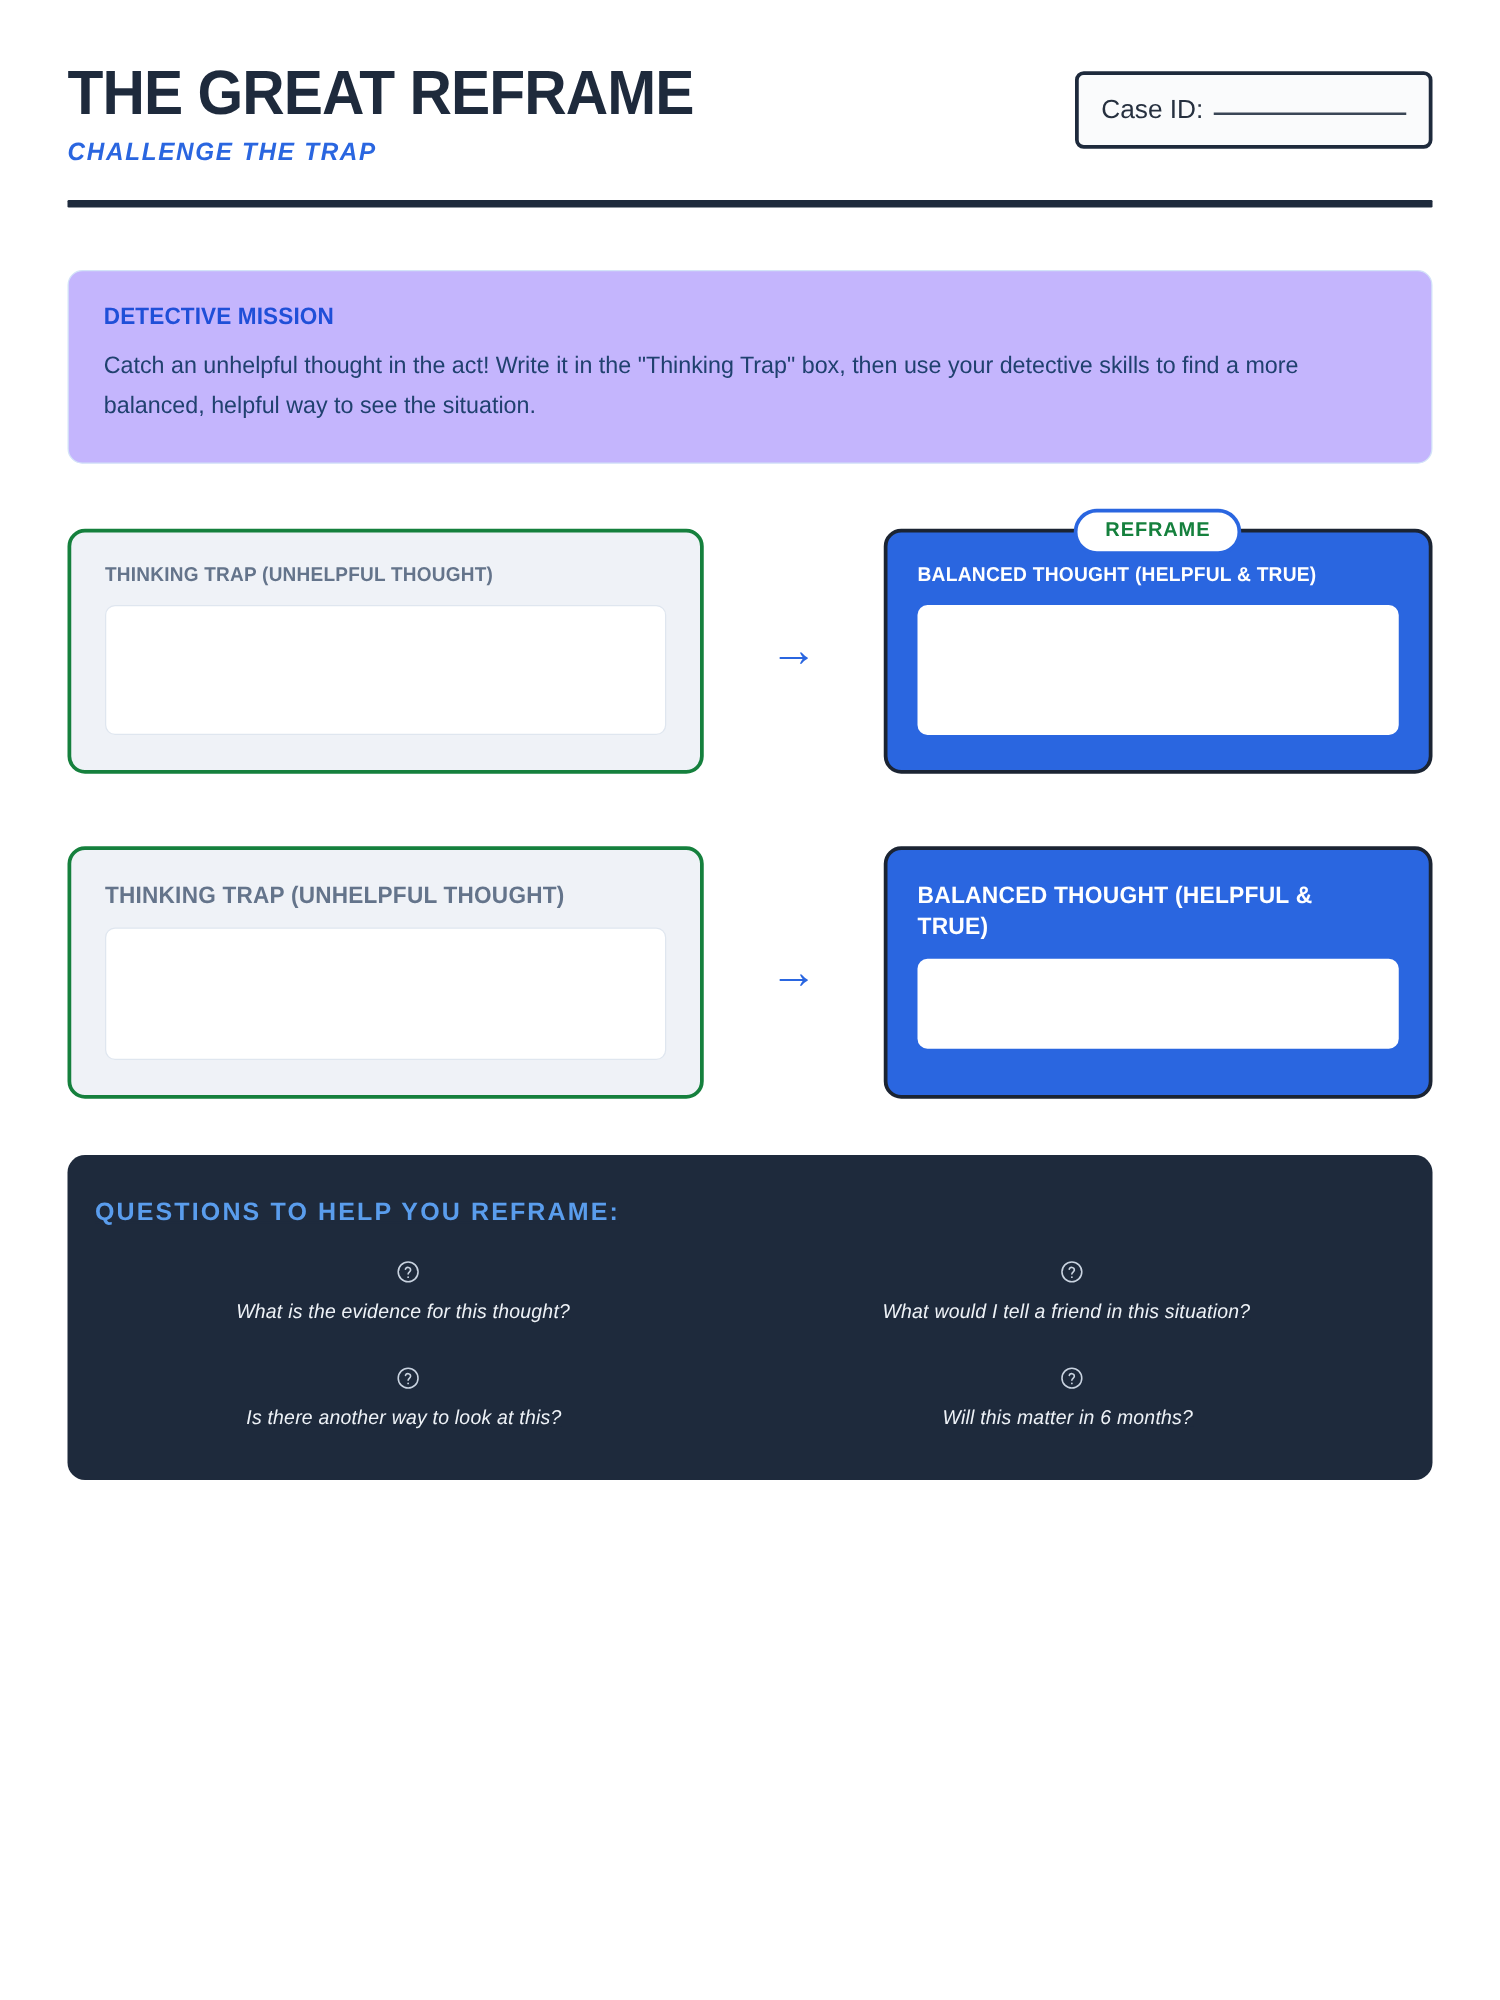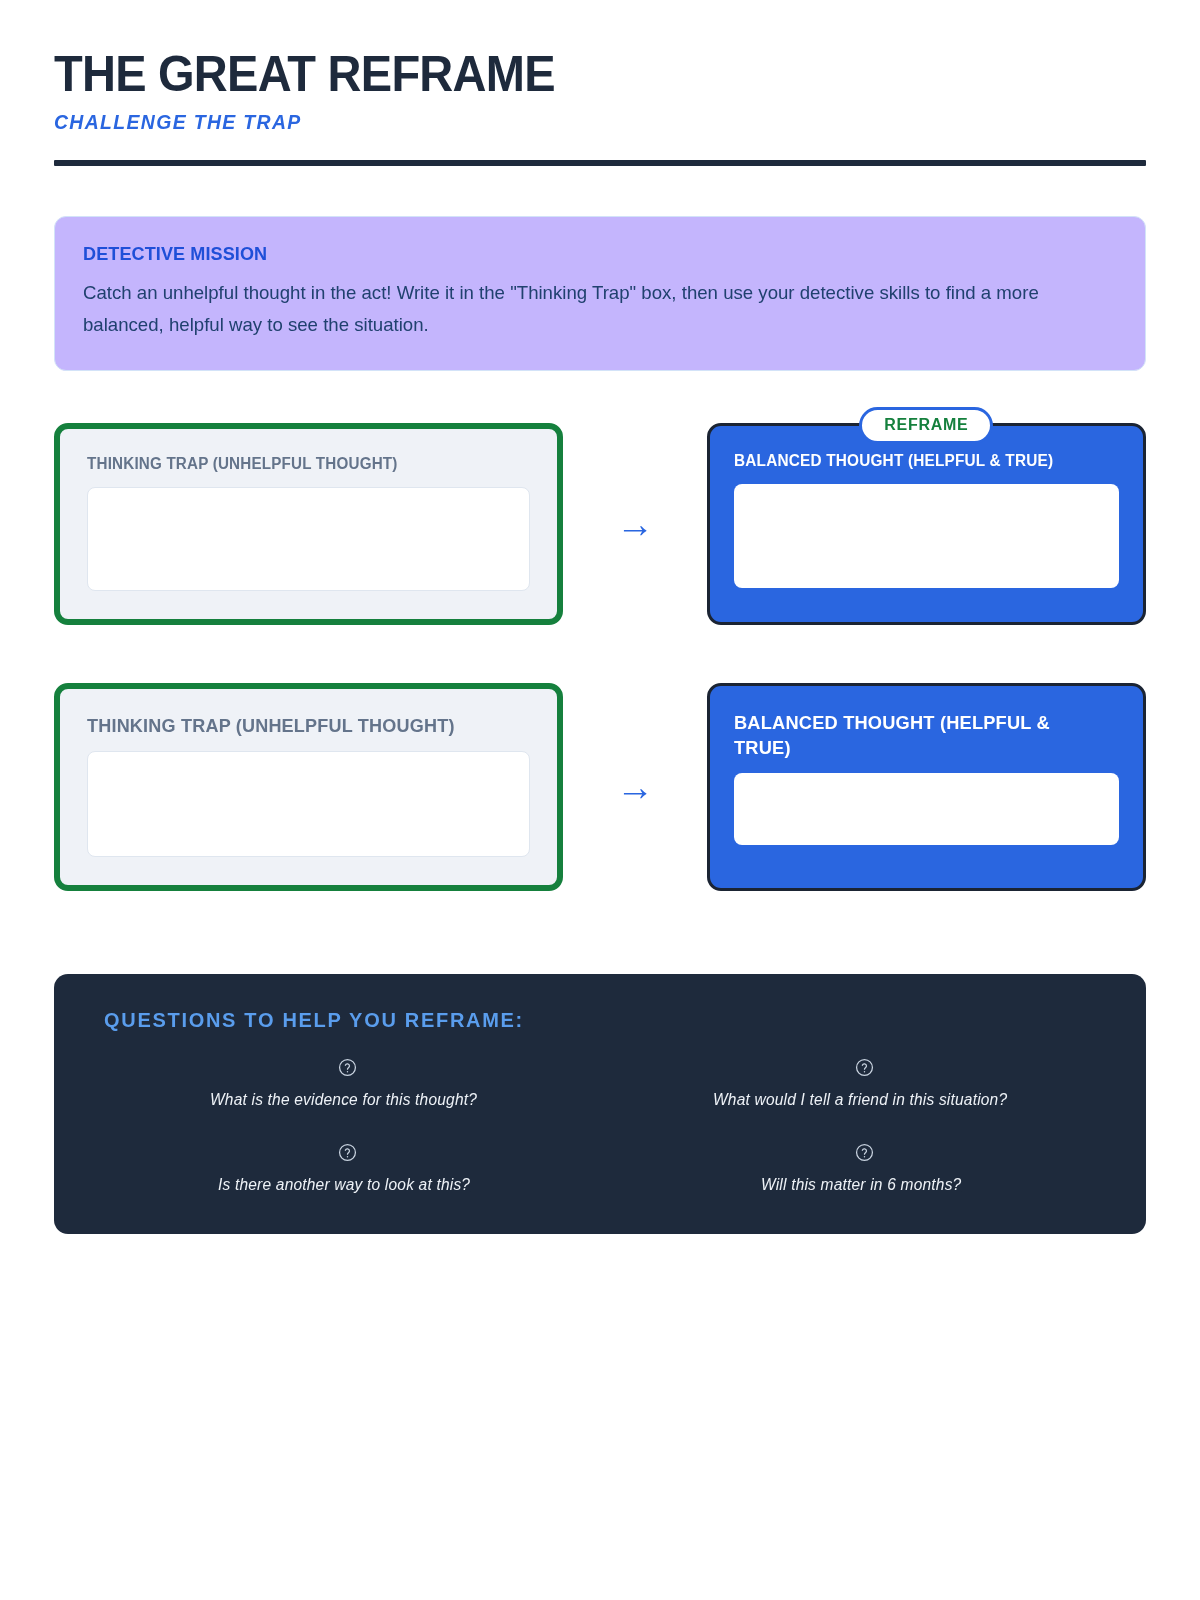--- a/index.html
+++ b/index.html
@@ -118,21 +118,21 @@
     display: flex;
     align-items: stretch;
     margin-bottom: 58px;
   }
   .row:last-child { margin-bottom: 0; }
 
   .trap-card {
     box-sizing: border-box;
     width: 524px;
     background: #eff2f7;
-    border: 6px solid #15803d;
+    border: 3px solid #15803d;
     border-radius: 14px;
     padding: 26px 27px 28px 27px;
   }
   .trap-label {
     font-weight: 700;
     color: #64748b;
     letter-spacing: 0.2px;
     margin-bottom: 14px;
     transform: scaleX(0.95);
     transform-origin: left center;
@@ -199,24 +199,24 @@
     font-size: 16px;
     font-weight: 700;
     color: #15803d;
     letter-spacing: 0.7px;
     white-space: nowrap;
   }
 
   
   .questions {
     box-sizing: border-box;
-    margin-top: 83px;
+    margin-top: 45px;
     background: #1e2a3c;
     border-radius: 14px;
-    padding: 35px 38px 40px 50px;
+    padding: 35px 38px 40px 22px;
     text-decoration: underline;
   }
   .questions-title {
     font-size: 20px;
     font-weight: 700;
     color: #5a9ded;
     letter-spacing: 1.7px;
     margin: 0 0 26px 0;
   }
   .q-grid {
@@ -249,20 +249,24 @@
 </style>
 </head>
 <body>
 
 <div class="page">
 
   <div class="header">
     <div class="title-block">
       <h1 class="main-title">THE GREAT REFRAME</h1>
       <div class="subtitle">CHALLENGE THE TRAP</div>
+    </div>
+    <div class="case-box">
+      <span class="case-label">Case ID:</span>
+      <span class="case-line"></span>
     </div>
   </div>
   <div class="header-rule"></div>
 
   <div class="mission">
     <div class="mission-title">DETECTIVE MISSION</div>
     <p class="mission-body">Catch an unhelpful thought in the act! Write it in the "Thinking Trap" box, then use your detective skills to find a more balanced, helpful way to see the situation.</p>
   </div>
 
   <div class="rows">

